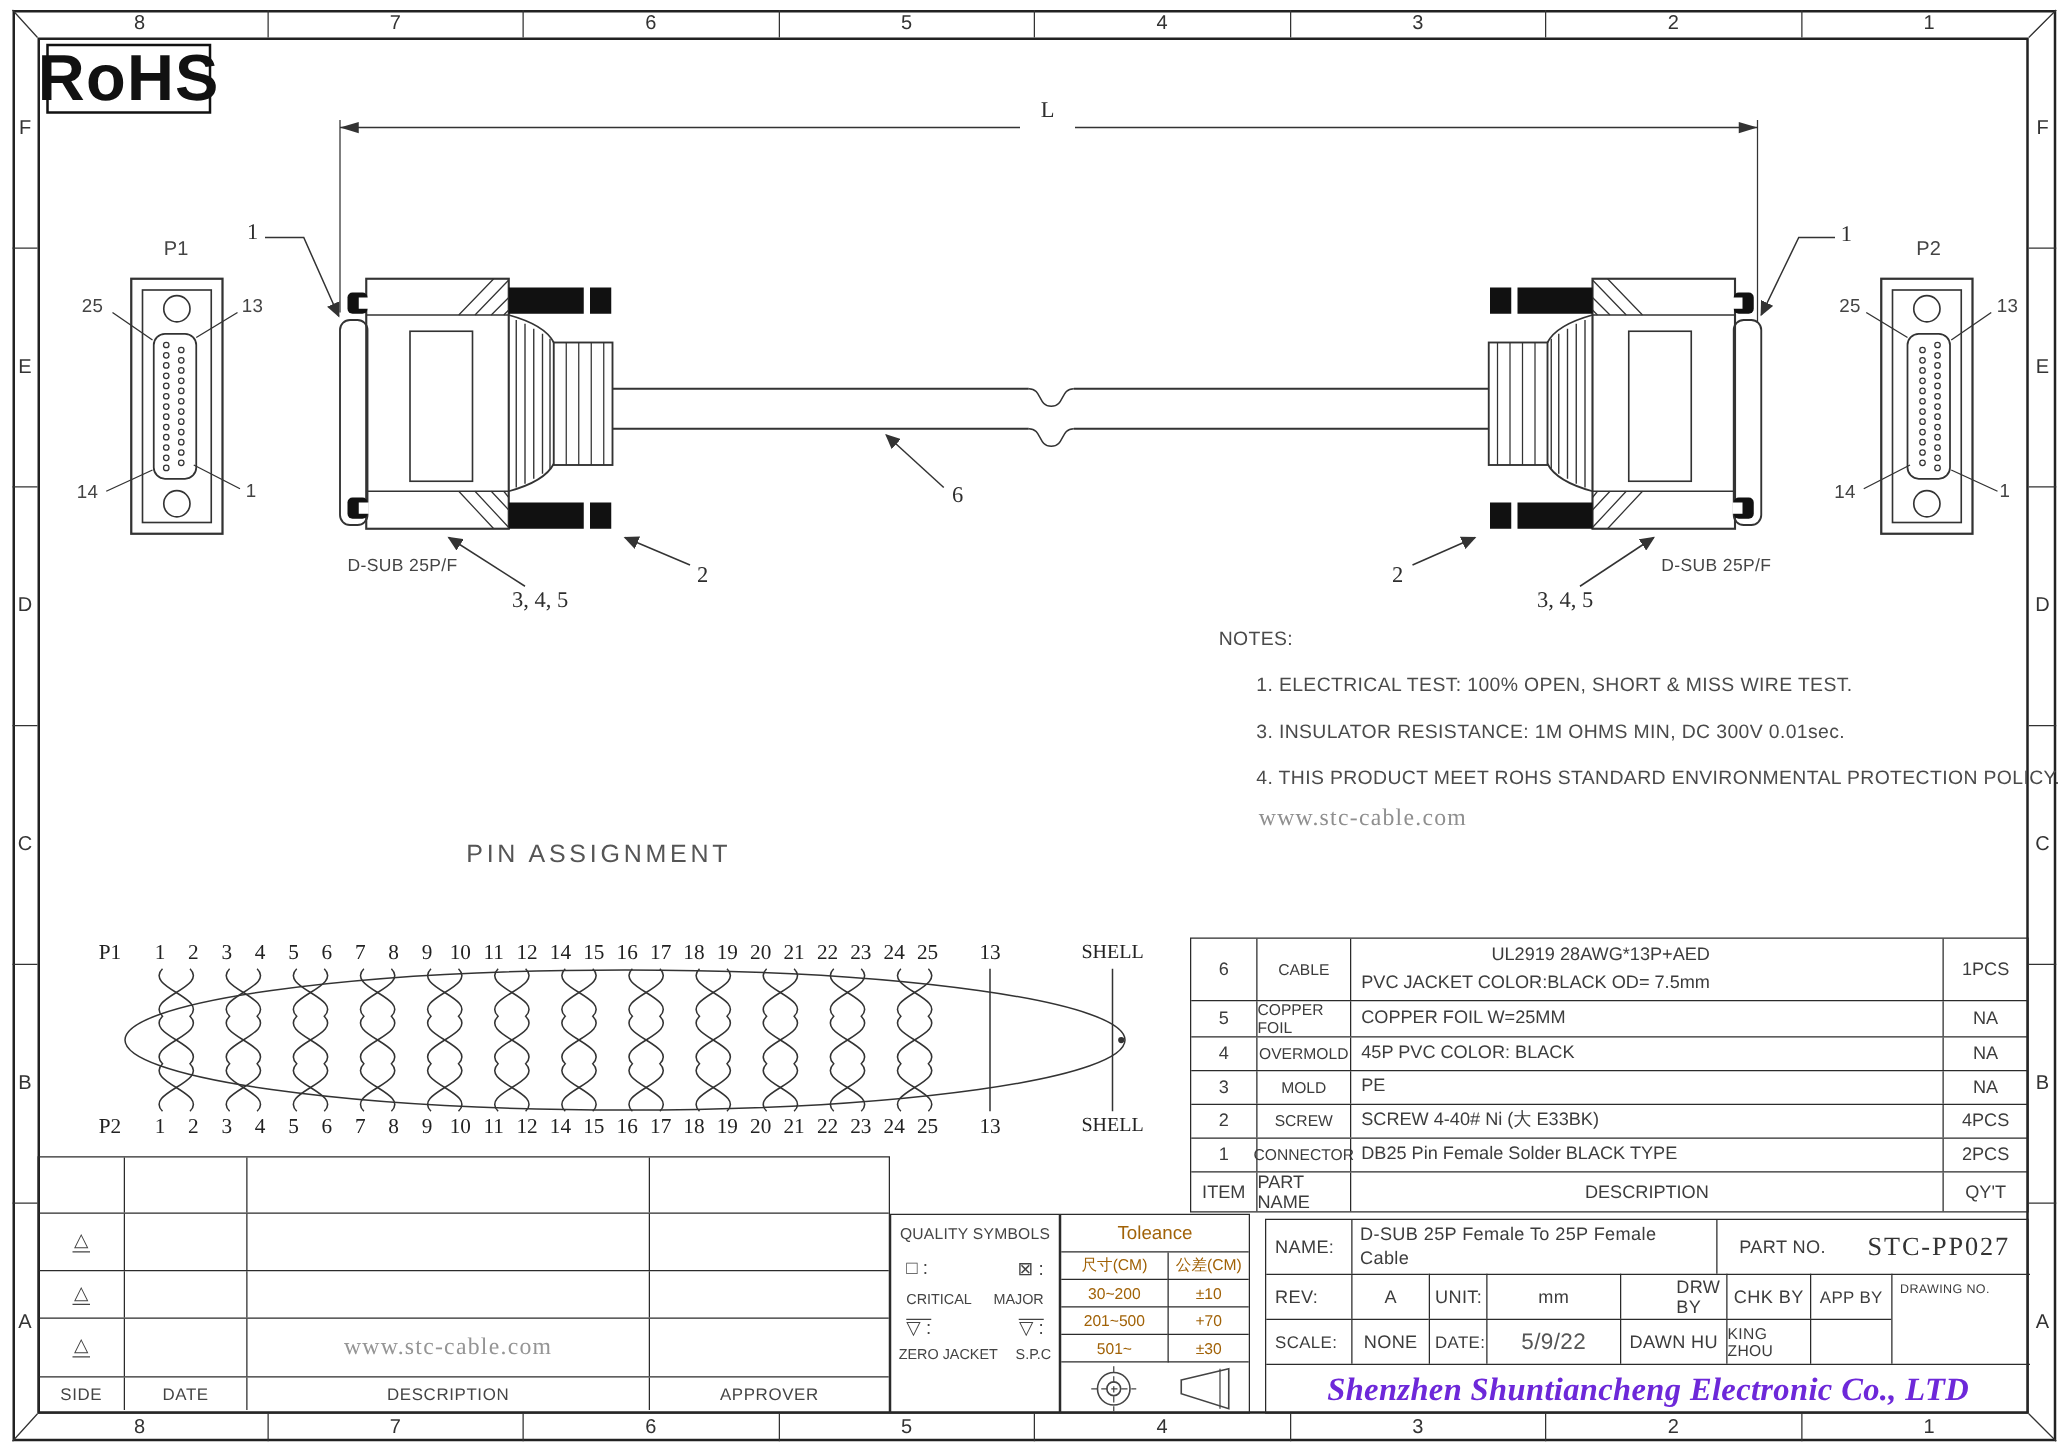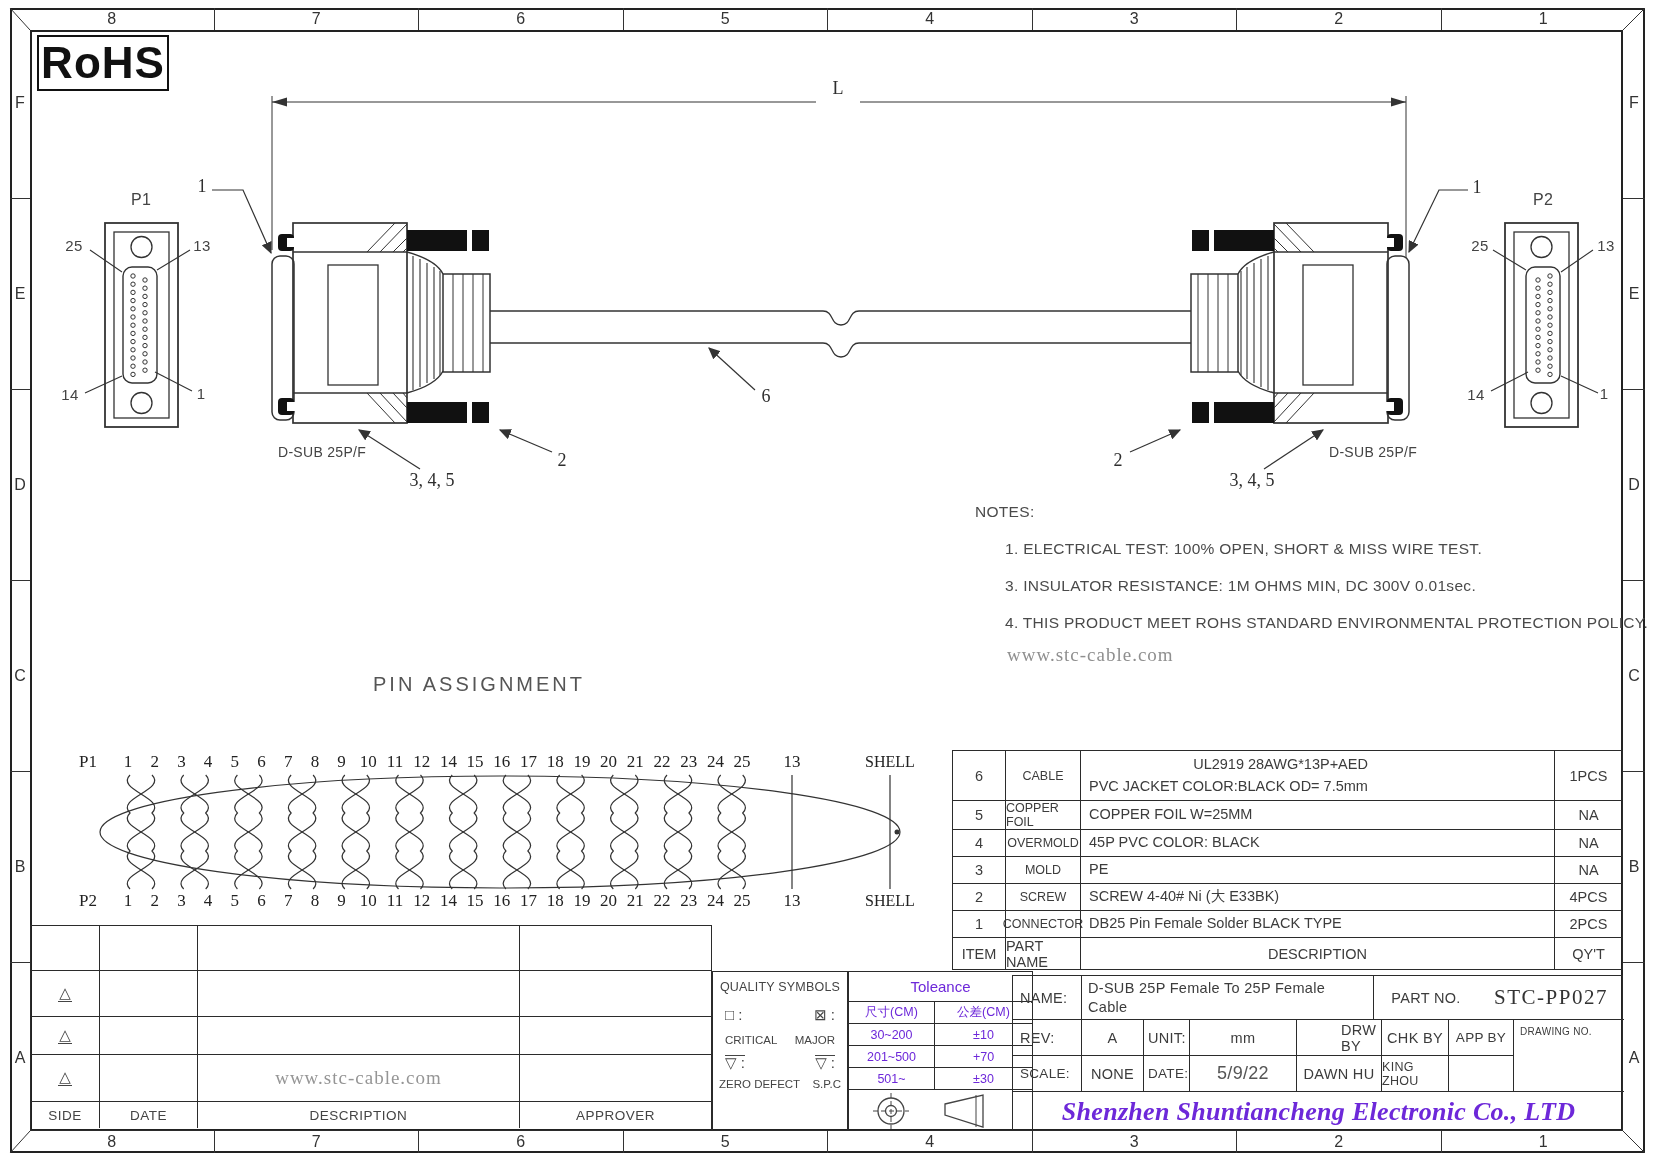--- a/index.html
+++ b/index.html
@@ -16,21 +16,21 @@
   .zcell.h{border-right:1.5px solid #333;}
   .zcell.h:last-child{border-right:none;}
   .zcell.v{border-bottom:1.5px solid #333;}
   .zcell.v:last-child{border-bottom:none;}
   svg.art{position:absolute;left:0;top:0;z-index:1;}
   .lbl{position:absolute;transform:translate(-50%,-50%);white-space:nowrap;z-index:2;color:#3b3b3b;}
   .lbl.la{transform:translate(0,-50%);}
   .ser{font-family:"Liberation Serif",serif;font-size:18px;color:#2e2e2e;}
   .cad{font-size:15px;color:#444;letter-spacing:.3px;}
   .rohs{position:absolute;left:37px;top:35px;width:128px;height:52px;border:2.5px solid #111;z-index:2;
-        display:flex;align-items:center;justify-content:center;font-size:44px;font-weight:bold;color:#111;letter-spacing:1px;}
+        display:flex;align-items:center;justify-content:center;font-size:52px;font-weight:bold;color:#111;letter-spacing:1px;}
   .pin-title{font-size:20px;letter-spacing:3px;color:#555;}
   .pin-num{position:absolute;transform:translate(-50%,-50%);font-family:"Liberation Serif",serif;font-size:17px;color:#222;z-index:2;white-space:nowrap;}
   
   .notes{position:absolute;left:975px;top:503px;width:500px;z-index:2;color:#4a4a4a;font-size:15.5px;letter-spacing:.3px;}
   .note-line{margin:19px 0 0 30px;white-space:nowrap;}
   .notes-wm{margin:12px 0 0 32px;font-family:"Liberation Serif",serif;font-size:19px;color:#8f8f8f;letter-spacing:1px;}
   
   .bom{position:absolute;left:952px;top:750px;width:671px;border:1.8px solid #2b2b2b;box-sizing:border-box;z-index:2;color:#3c3c3c;}
   .bom-row{display:grid;grid-template-columns:52px 75px 474px 1fr;border-top:1.5px solid #2b2b2b;}
   .bom-row.first{border-top:none;}
@@ -50,21 +50,21 @@
   .rev-wm{font-family:"Liberation Serif",serif;font-size:19px;color:#959595;letter-spacing:1px;}
   .rev-foot{font-size:13.5px;letter-spacing:.5px;}
   
   .qual{position:absolute;left:712px;top:971px;width:136px;height:160px;border:1.8px solid #2b2b2b;box-sizing:border-box;z-index:2;color:#444;}
   .qrow{display:flex;justify-content:space-between;padding:0 12px;}
   .qtitle{text-align:center;font-size:12.5px;margin-top:8px;letter-spacing:.2px;}
   .qsym{font-size:15px;}
   .qsmall{font-size:11.5px;}
   .tribar{border-top:1.3px solid #444;display:inline-block;line-height:13px;}
   
-  .tol{position:absolute;left:848px;top:971px;width:185px;height:160px;border:1.8px solid #2b2b2b;box-sizing:border-box;z-index:2;color:#6d28d9;}
+  .tol{position:absolute;left:848px;top:971px;width:152px;height:160px;border:1.8px solid #2b2b2b;box-sizing:border-box;z-index:2;color:#a16207;}
   .tol-title{height:29px;display:flex;align-items:center;justify-content:center;font-size:15px;border-bottom:1.5px solid #2b2b2b;}
   .tol-grid{display:grid;grid-template-columns:85px 1fr;}
   .tol-cell{border-bottom:1.4px solid #2b2b2b;height:21px;display:flex;align-items:center;justify-content:center;font-size:12.5px;}
   .tol-cell.r{border-left:1.4px solid #2b2b2b;}
   
   .tb{position:absolute;left:1012px;top:975px;width:611px;height:156px;border:1.8px solid #2b2b2b;box-sizing:border-box;z-index:2;color:#3c3c3c;}
   .tb-cell{position:absolute;box-sizing:border-box;display:flex;align-items:center;font-size:14.5px;letter-spacing:.3px;}
   .bl{border-left:1.5px solid #2b2b2b;}
   .bt{border-top:1.5px solid #2b2b2b;}
   .cen{justify-content:center;}
@@ -439,21 +439,21 @@
     </div>
     <div class="qrow qsmall" style="margin-top:10px;">
       <span>CRITICAL</span>
       <span>MAJOR</span>
     </div>
     <div class="qrow" style="margin-top:9px;">
       <span class="qsym tribar">▽ :</span>
       <span class="qsym tribar">▽ :</span>
     </div>
     <div class="qrow qsmall" style="margin-top:9px;padding:0 6px;">
-      <span>ZERO DEFECT</span>
+      <span>ZERO JACKET</span>
       <span>S.P.C</span>
     </div>
   </div>
 
   <div class="tol">
     <div class="tol-title">Toleance</div>
     <div class="tol-grid" id="tol-grid">
         <div class="tol-cell">尺寸(CM)</div>
         <div class="tol-cell r">公差(CM)</div>
         <div class="tol-cell">30~200</div>

